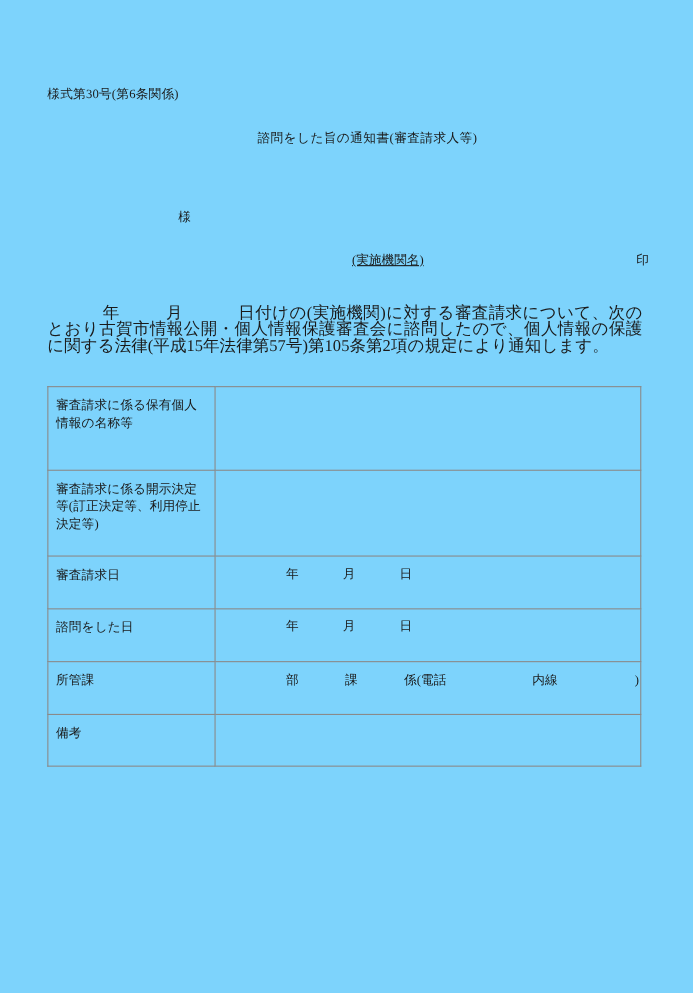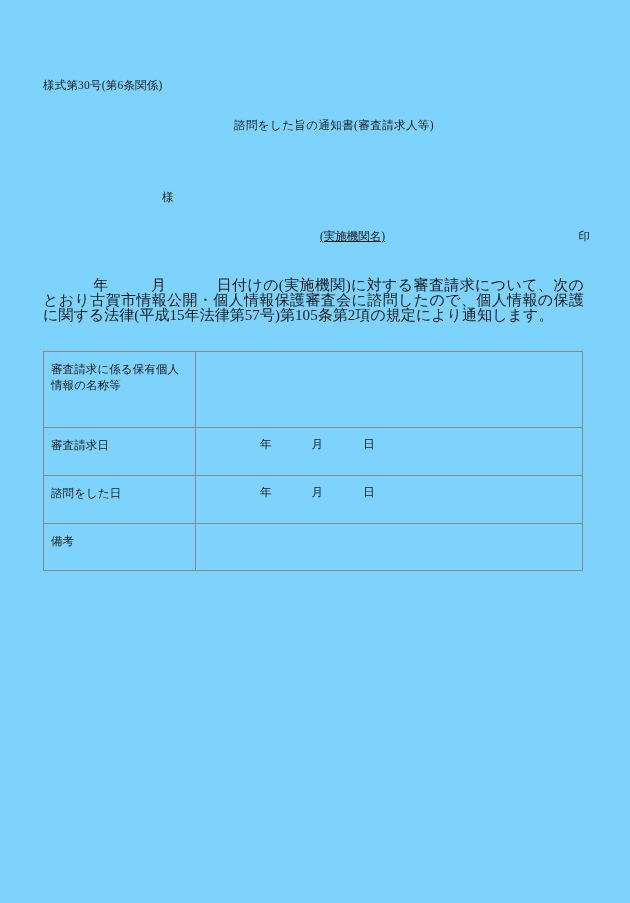--- a/index.html
+++ b/index.html
@@ -176,36 +176,48 @@
   <div class="body-text">
     <span class="indent"></span><span>年</span><span class="gap-sm"></span><span>月</span><span class="gap-md"></span><span>日付けの(実施機関)に対する審査請求について、次のとおり古賀市情</span><span>報公開・個人情報保護審査会に諮問したので、個人情報の保護に関する法律(平成15年法律第57号)</span><span>第105条第2項の規定により通知します。</span>
   </div>
 
   <table class="form-table">
     <tbody>
       <tr class="r-tall1">
         <td class="label-cell">審査請求に係る保有個人情報の名称等</td>
         <td class="value-cell"></td>
       </tr>
+      <tr class="r-tall2">
+        <td class="label-cell">審査請求に係る開示決定等(訂正決定等、利用停止決定等)</td>
+        <td class="value-cell"></td>
+      </tr>
       <tr class="r-short">
         <td class="label-cell">審査請求日</td>
         <td class="value-cell">
           <div class="date-fields">
             <span>年</span><span class="sp"></span><span>月</span><span class="sp"></span><span>日</span>
           </div>
         </td>
       </tr>
       <tr class="r-short">
         <td class="label-cell">諮問をした日</td>
         <td class="value-cell">
           <div class="date-fields">
             <span>年</span><span class="sp"></span><span>月</span><span class="sp"></span><span>日</span>
           </div>
         </td>
       </tr>
+      <tr class="r-short">
+        <td class="label-cell">所管課</td>
+        <td class="value-cell">
+          <div class="dept-fields">
+            <span>部</span><span class="sp-a"></span><span>課</span><span class="sp-b"></span><span>係(電話</span><span class="sp-c"></span><span>内線</span><span class="sp-d"></span><span>)</span>
+          </div>
+        </td>
+      </tr>
       <tr class="r-last">
         <td class="label-cell">備考</td>
         <td class="value-cell"></td>
       </tr>
     </tbody>
   </table>
 
 </div>
 
 </body></html>

